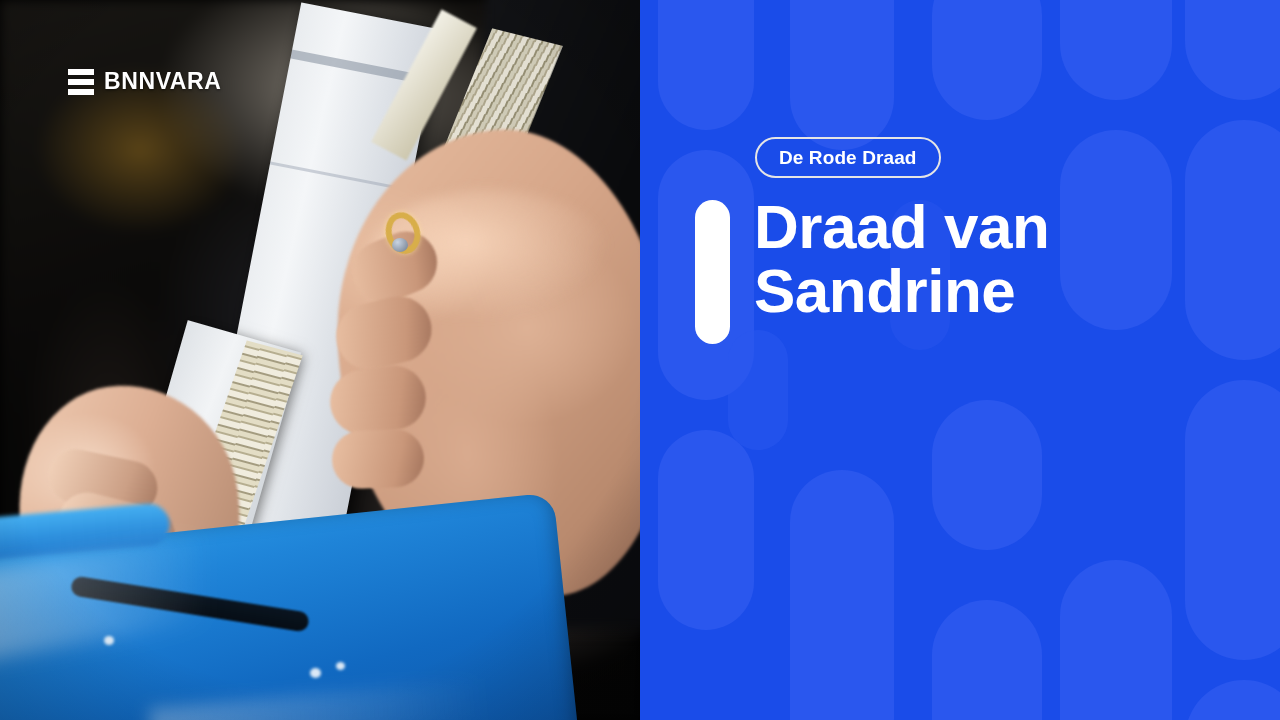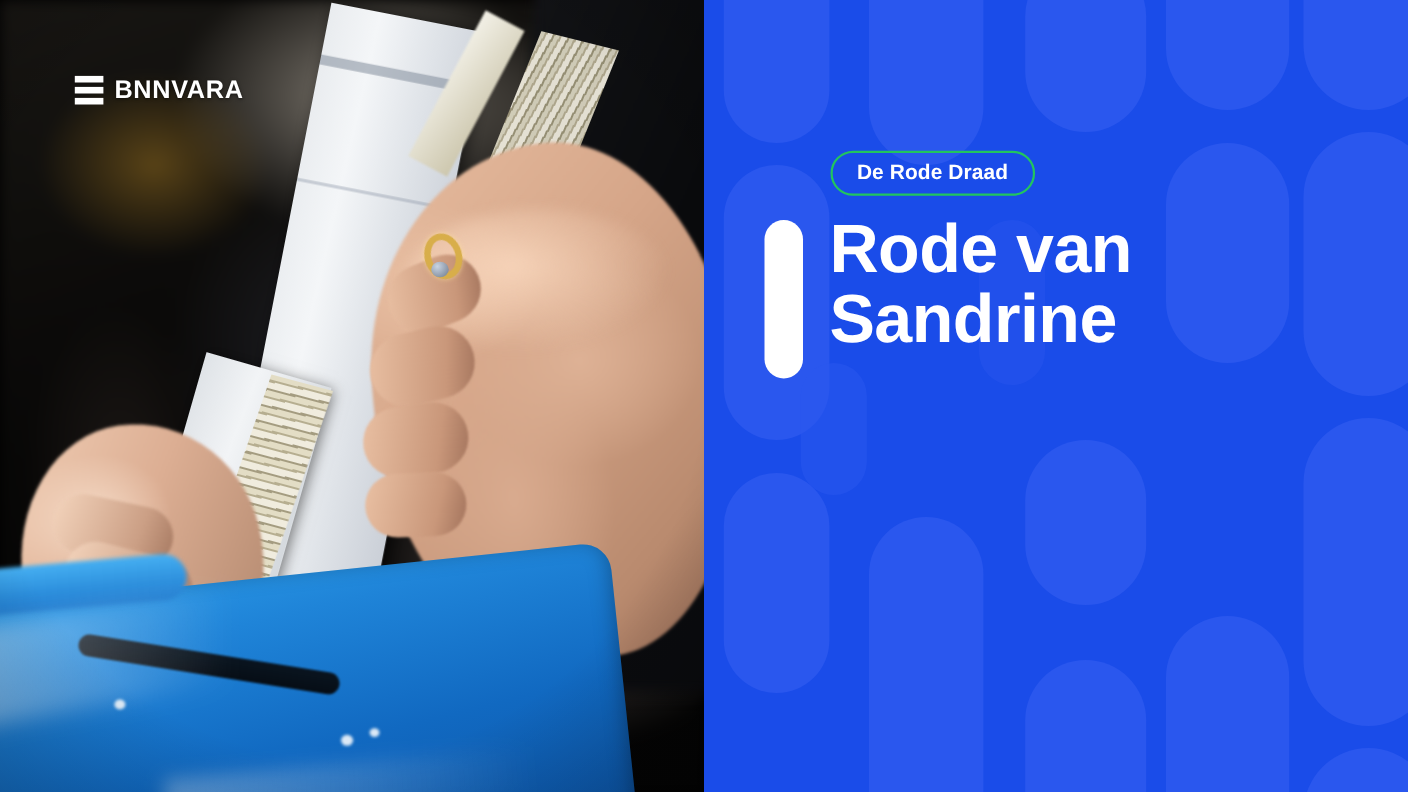--- a/index.html
+++ b/index.html
@@ -294,21 +294,21 @@
     background:#2a57ee;
     border-radius:200px;
   }
 
   .badge{
     position:absolute;
     left:115px; top:137px;
     height:41px;
     padding:0 22px;
     display:inline-flex; align-items:center;
-    border:2px solid #22c55e;
+    border:2px solid #e5e5e5;
     border-radius:22px;
     color:#fff;
     font-size:19px;
     font-weight:bold;
     letter-spacing:.1px;
     white-space:nowrap;
     z-index:5;
   }
 
   .title-row{
@@ -428,20 +428,20 @@
       <div class="pill-bg" style="left:545px; top:680px;  width:118px; height:180px;"></div>
 
       <div class="pill-bg" style="left:88px;  top:330px;  width:60px;  height:120px; opacity:.55;"></div>
       <div class="pill-bg" style="left:250px; top:200px;  width:60px;  height:150px; opacity:.45;"></div>
     </div>
 
     <div class="badge">De Rode Draad</div>
 
     <div class="title-row">
       <div class="title-bar"></div>
-      <div class="title">Rode van
+      <div class="title">Draad van
 Sandrine</div>
     </div>
 
 
   </div>
 
 </div>
 
 </body></html>

